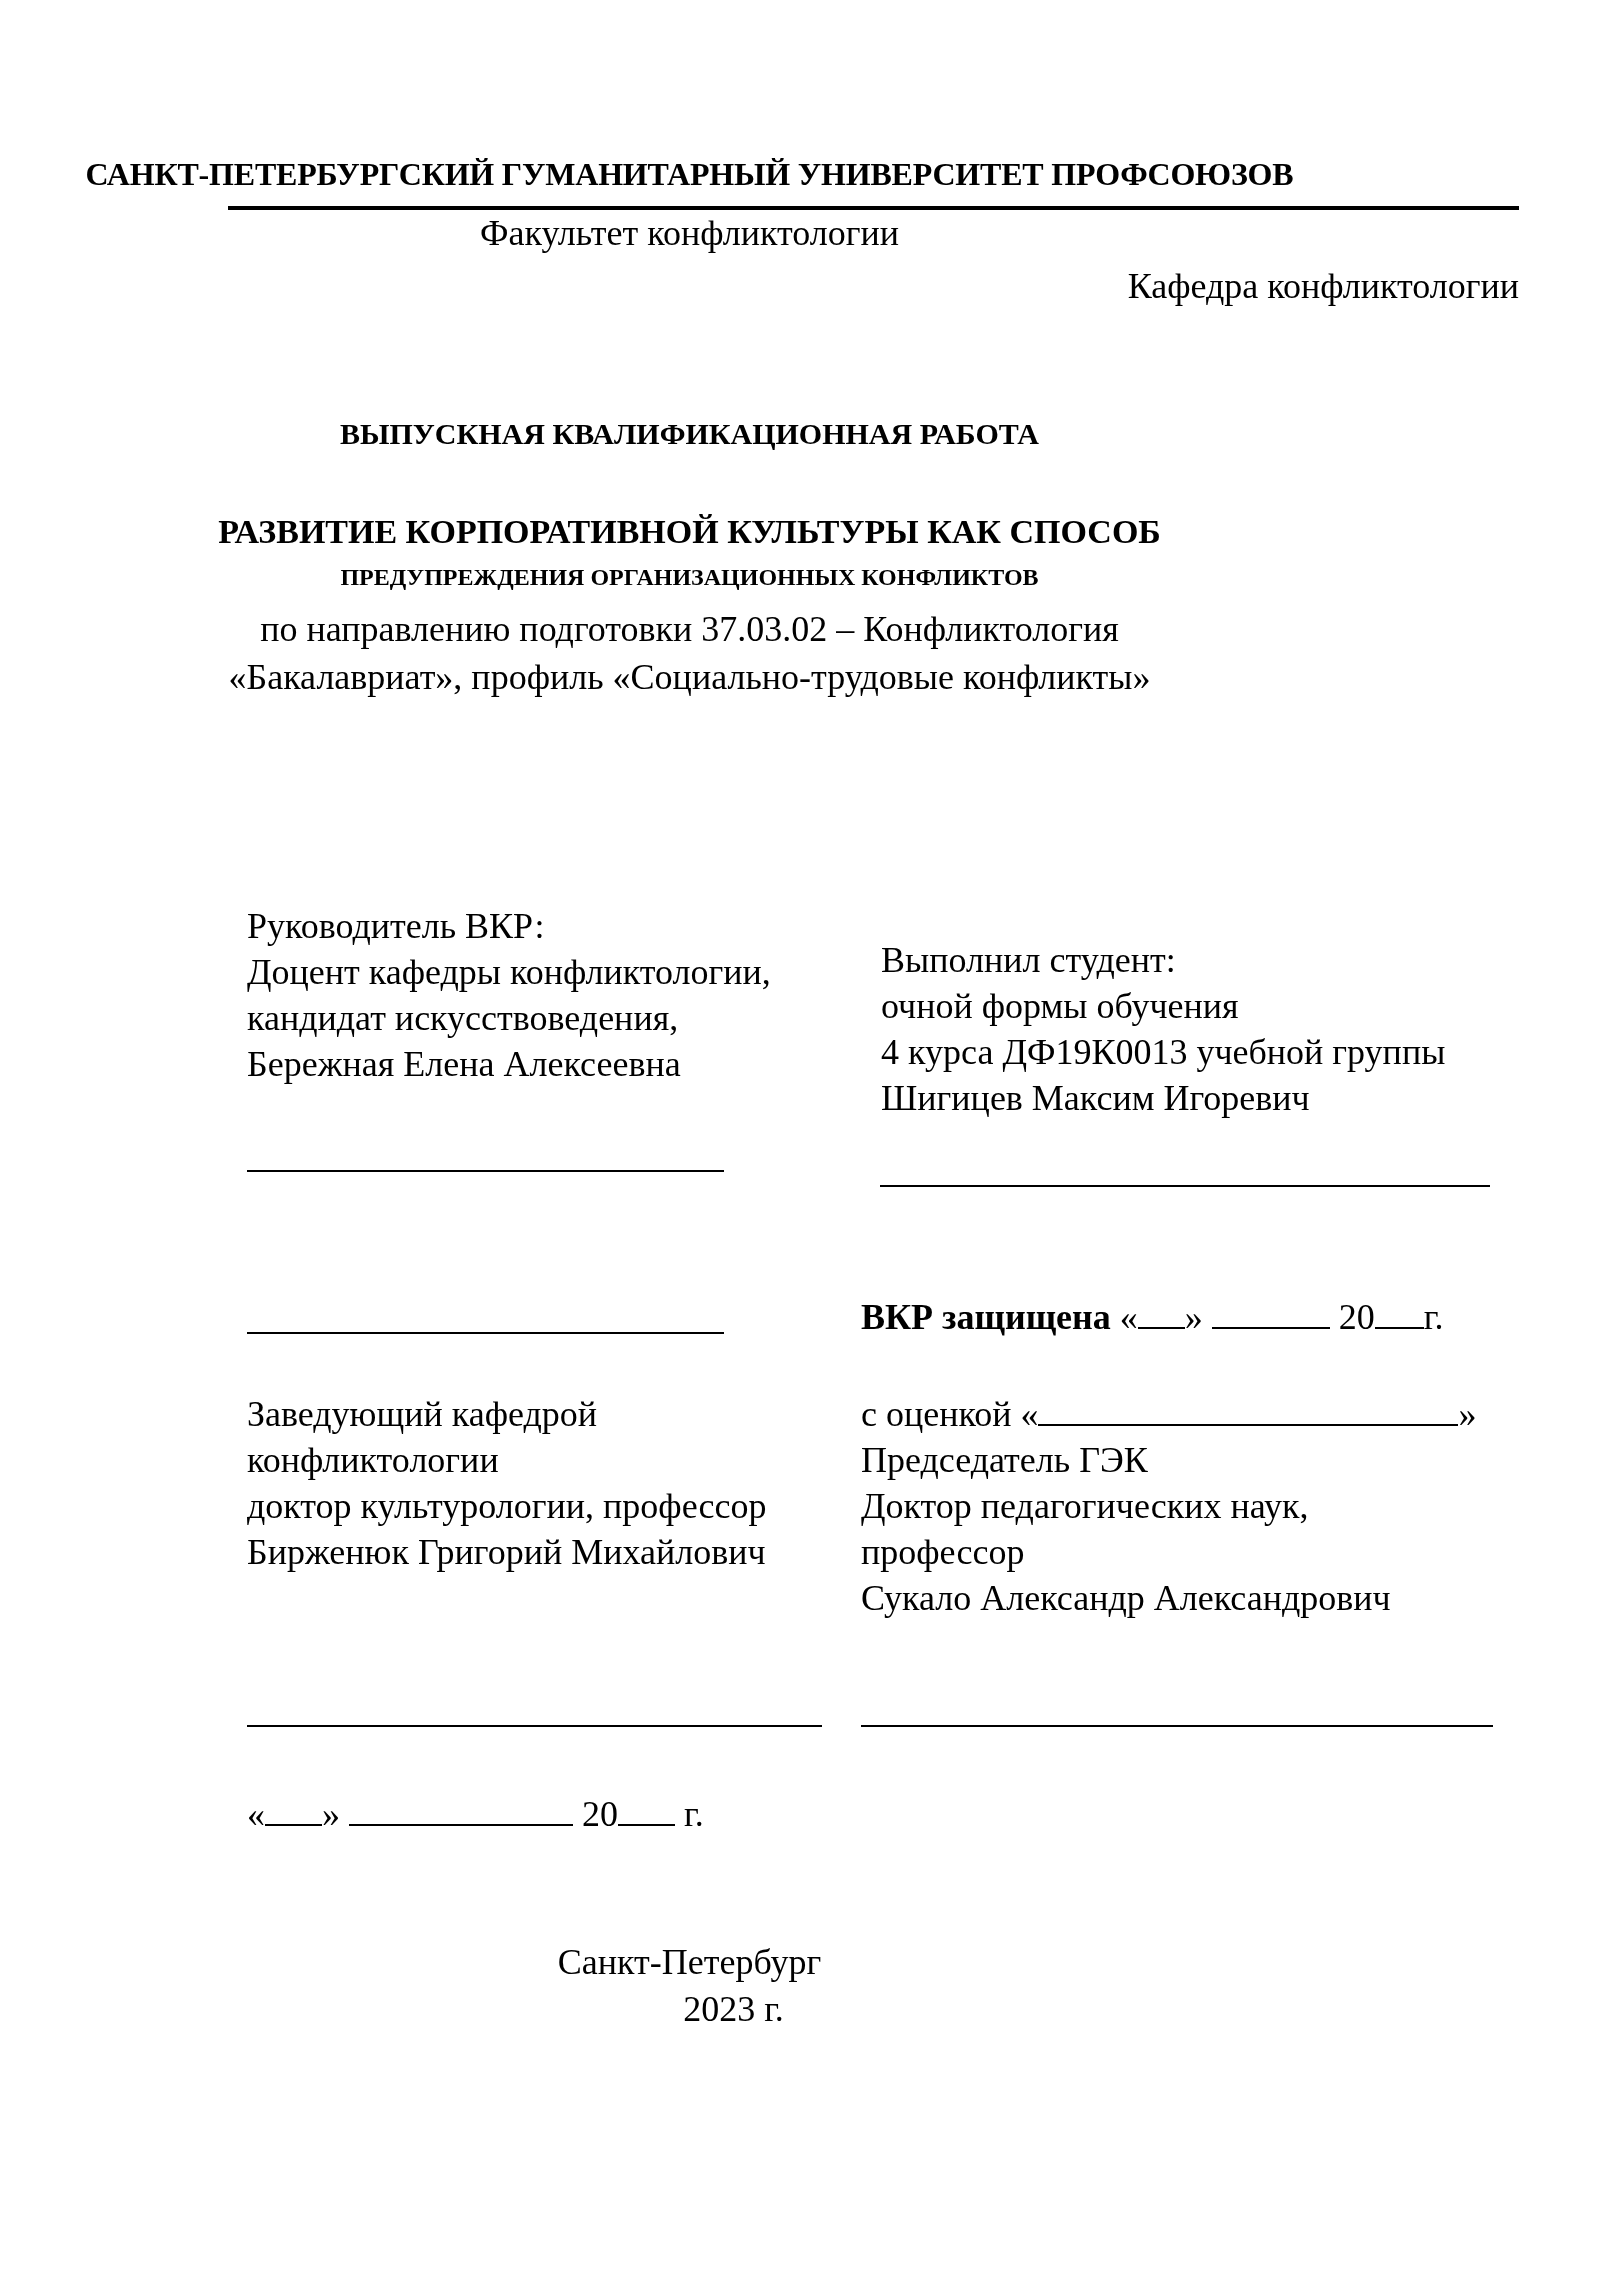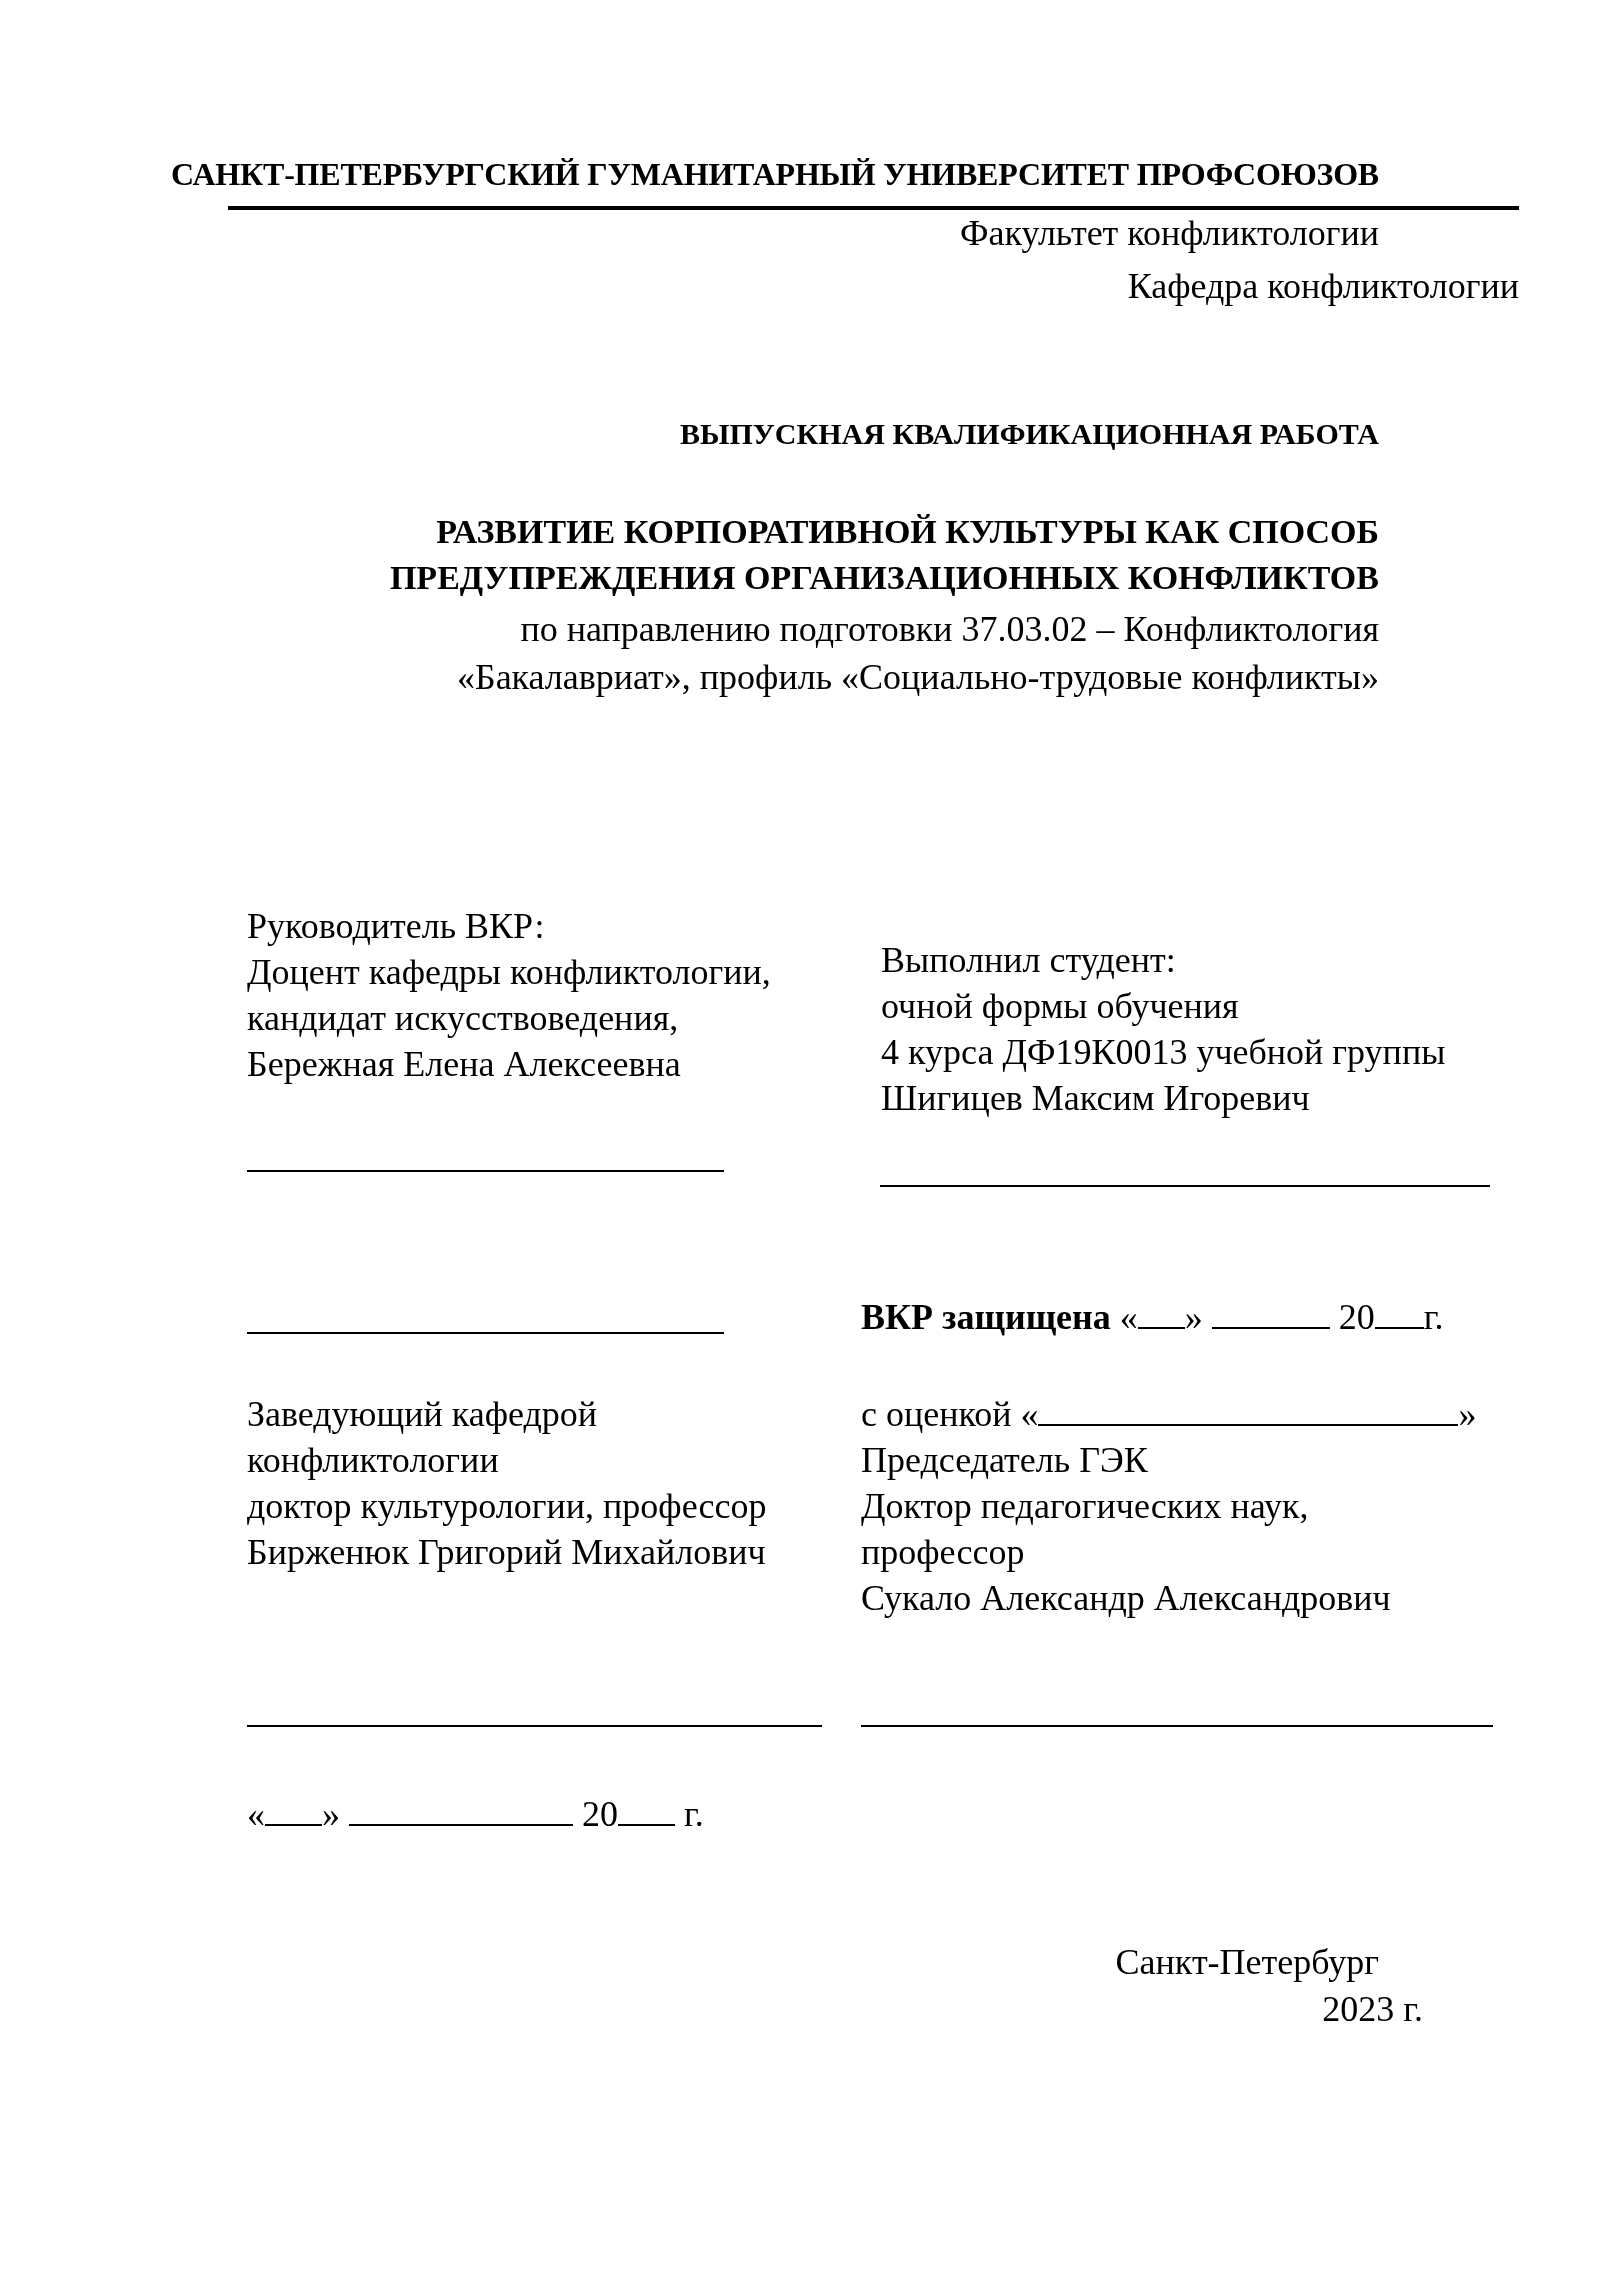--- a/index.html
+++ b/index.html
@@ -1,37 +1,37 @@
 <!DOCTYPE html>
 <html style="font-size:12.6px"><head>
 <meta charset="utf-8">
 <style>
   html, body { margin: 0; padding: 0; background: #ffffff; }
   body { width: 1623px; height: 2295px; position: relative; overflow: hidden;
          font-family: "Liberation Serif", serif; color: #000; }
   .t { position: absolute; font-size: 36px; line-height: 47px; white-space: nowrap; text-align: right; }
   .b { font-weight: bold; }
-  .c { left: 0; width: 1379px; text-align: right; }
+  .c { left: 0; width: 1379px; text-align: center; }
   .rule { position: absolute; background: #000; }
   .sig { position: absolute; height: 2.4px; background: #000; }
   .blank { display: inline-block; border-bottom: 2.4px solid #000; height: 0; vertical-align: baseline; }
   .blk { position: absolute; font-size: 36px; line-height: 46px; white-space: nowrap; }
   .blk div { height: 46px; }
 </style>
 </head>
 <body>
 
 <div class="t c b" style="top:151px; font-size:32px; letter-spacing:-0.2px;">САНКТ-ПЕТЕРБУРГСКИЙ ГУМАНИТАРНЫЙ УНИВЕРСИТЕТ ПРОФСОЮЗОВ</div>
 <div class="rule" style="left:228px; top:206px; width:1291px; height:3.9px;"></div>
 <div class="t c" style="top:210px;">Факультет конфликтологии</div>
 <div class="t" style="top:263px; right:104px; text-align:left;">Кафедра конфликтологии</div>
 
 <div class="t c b" style="top:410px; font-size:30px;">ВЫПУСКНАЯ КВАЛИФИКАЦИОННАЯ РАБОТА</div>
 <div class="t c b" style="top:508px; font-size:34px;">РАЗВИТИЕ КОРПОРАТИВНОЙ КУЛЬТУРЫ КАК СПОСОБ</div>
-<div class="t c b" style="top:554px; font-size:34px;">ПРЕДУПРЕЖДЕНИЯ ОРГАНИЗАЦИОННЫХ КОНФЛИКТОВ</div>
+<div class="t c b" style="top:554px; font-size:24px;">ПРЕДУПРЕЖДЕНИЯ ОРГАНИЗАЦИОННЫХ КОНФЛИКТОВ</div>
 <div class="t c" style="top:606px;">по направлению подготовки 37.03.02 – Конфликтология</div>
 <div class="t c" style="top:654px;">«Бакалавриат», профиль «Социально-трудовые конфликты»</div>
 
 <div class="blk" style="left:247px; top:903px;">
   <div>Руководитель ВКР:</div>
   <div>Доцент кафедры конфликтологии,</div>
   <div>кандидат искусствоведения,</div>
   <div>Бережная Елена Алексеевна</div>
 </div>
 

